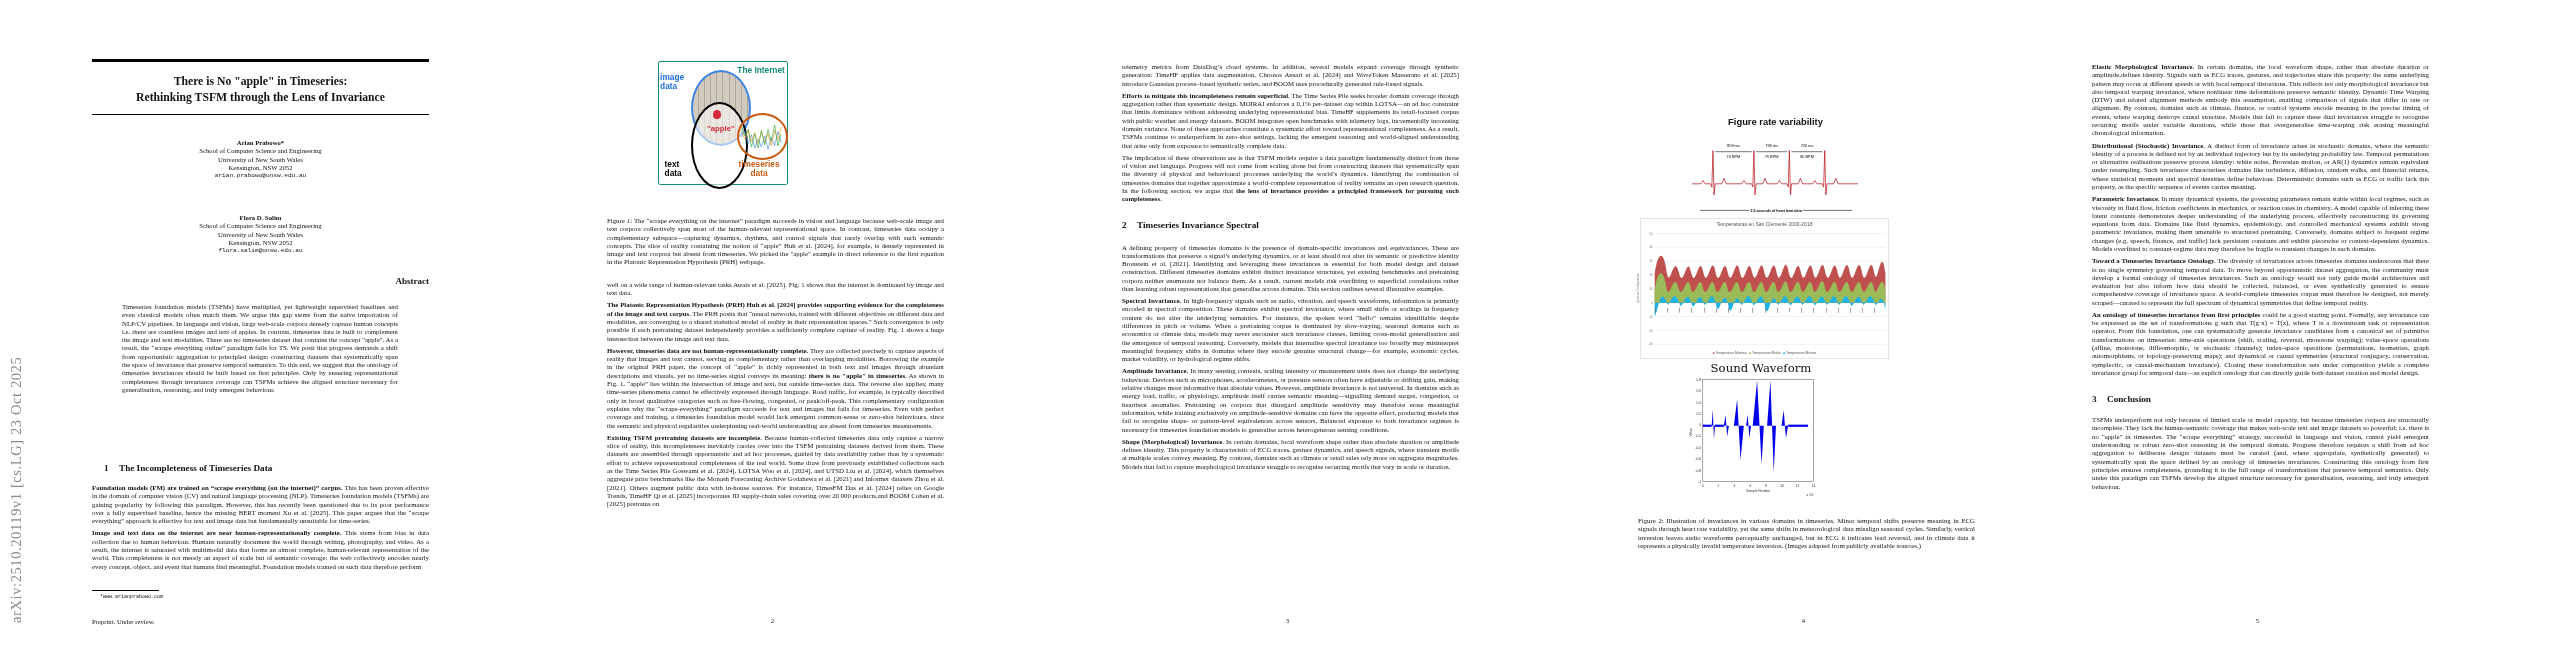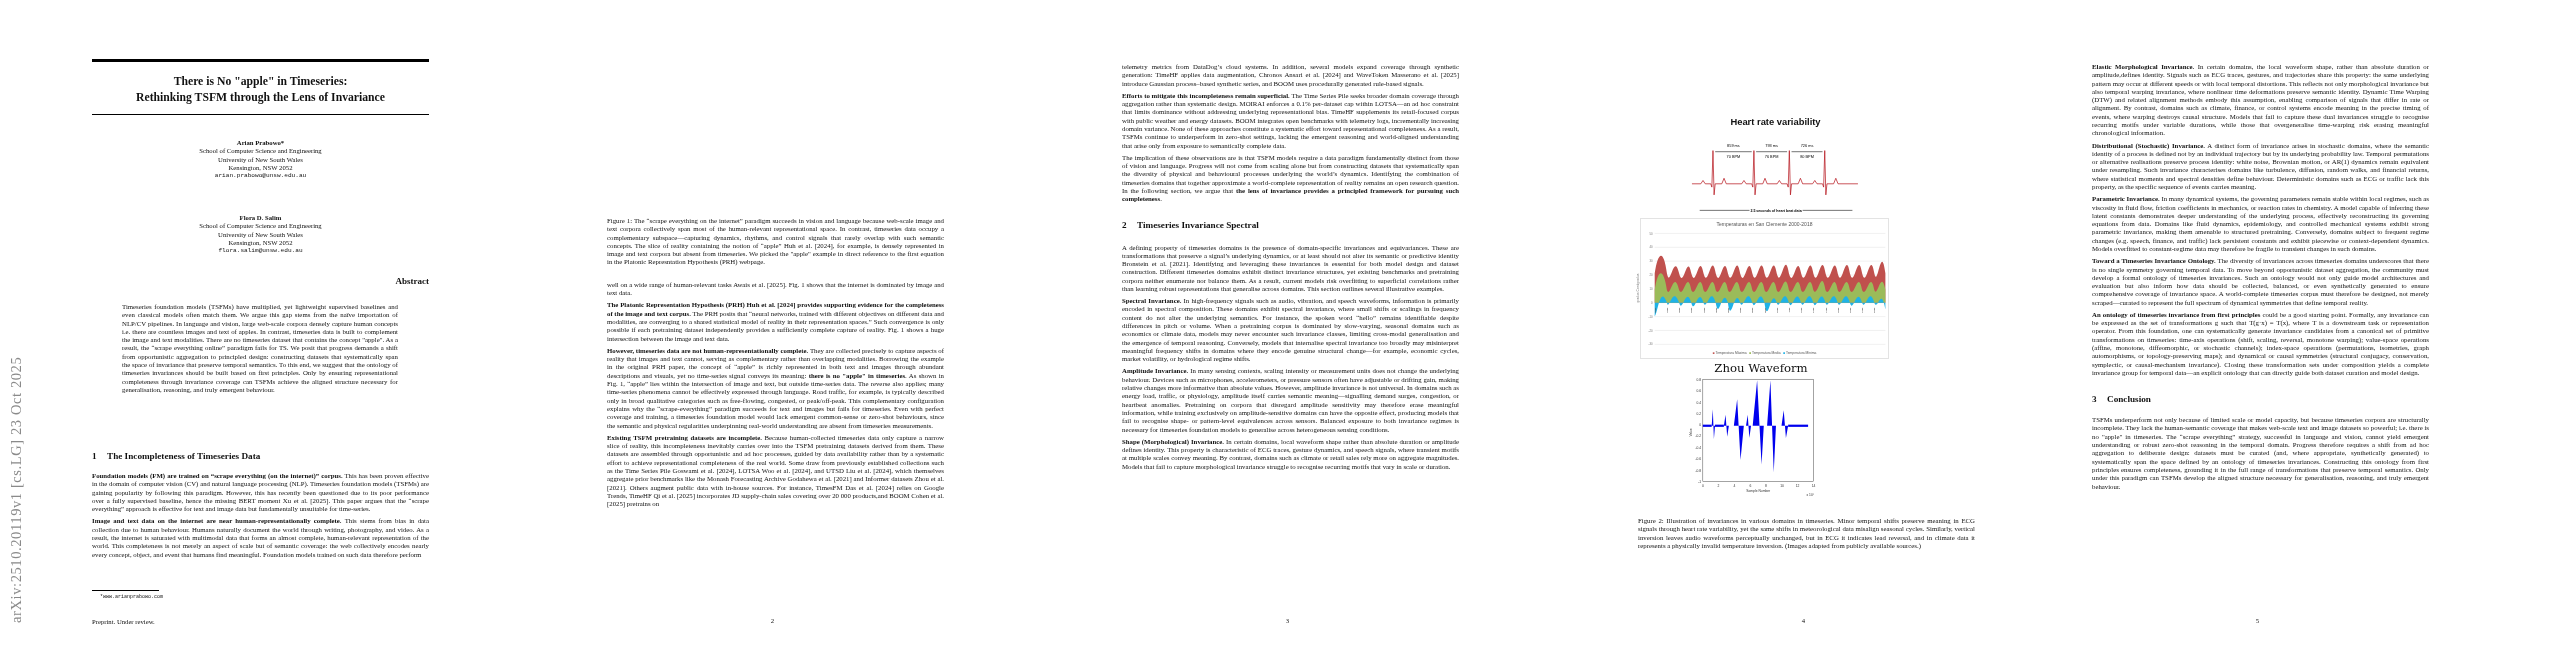--- a/index.html
+++ b/index.html
@@ -3,21 +3,21 @@
 <meta charset="utf-8">
 <style>
   html, body { margin:0; padding:0; background:#ffffff; }
   body { width:2576px; height:667px; position:relative; overflow:hidden;
          font-family:"Liberation Serif","DejaVu Serif",serif; color:#111; }
   .page { position:absolute; top:0; width:515px; height:667px; background:#fff; }
   .p1 { left:0; } .p2 { left:515px; } .p3 { left:1030px; } .p4 { left:1546px; } .p5 { left:2000px; }
   .col { position:absolute; left:92px; width:337px; }
   .para { font-size:6.8px; line-height:8.3px; text-align:justify; margin:0 0 3.9px 0; }
   .para b { font-weight:bold; }
-  .sec { font-size:9.2px; font-weight:bold; margin:0; }
+  .sec { font-size:9.2px; font-weight:bold; margin:12px; }
   .sec .num { display:inline-block; width:15px; }
   .pagenum { position:absolute; top:617px; left:0; width:515px; text-align:center; font-size:6.7px; }
   
   .rule-top { position:absolute; left:92px; width:337px; top:59px; height:3.3px; background:#000; }
   .rule-bot { position:absolute; left:92px; width:337px; top:114px; height:0.8px; background:#000; }
   .title { position:absolute; left:92px; width:337px; top:74px; text-align:center;
            font-size:11.7px; line-height:15.6px; font-weight:bold; }
   .author { position:absolute; left:92px; width:337px; text-align:center; font-size:6.7px; line-height:8.3px; }
   .author .name { font-weight:bold; }
   .mono { font-family:"Liberation Mono","DejaVu Sans Mono",monospace; font-size:6.1px; }
@@ -77,20 +77,37 @@
     <h2 class="sec" style="margin-bottom:11px"><span class="num">1</span><span>The Incompleteness of Timeseries Data</span></h2>
     <p class="para"><b>Foundation models (FM) are trained on “scrape everything (on the internet)” corpus.</b><span> This has been proven effective in the domain of computer vision (CV) and natural language processing (NLP). Timeseries foundation models (TSFMs) are gaining popularity by following this paradigm. However, this has recently been questioned due to its poor performance over a fully supervised baseline, hence the missing BERT moment Xu et al. [2025]. This paper argues that the “scrape everything” approach is effective for text and image data but fundamentally unsuitable for time-series.</span></p>
     <p class="para"><b>Image and text data on the internet are near human-representationally complete.</b><span> This stems from bias in data collection due to human behaviour. Humans naturally document the world through writing, photography, and video. As a result, the internet is saturated with multimodal data that forms an almost complete, human-relevant representation of the world. This completeness is not merely an aspect of scale but of semantic coverage: the web collectively encodes nearly every concept, object, and event that humans find meaningful. Foundation models trained on such data therefore perform</span></p>
   </div>
   <div class="footrule"></div>
   <div class="footnote mono">*www.arianprabowo.com</div>
   <div class="preprint">Preprint. Under review.</div>
 </div>
 
 <div class="page p2">
+  <div class="fig1">
+    <div class="lbl" style="left:1.1px;top:11px;color:#1f6fe0;width:33px">image data</div>
+    <div class="lbl" style="right:2.2px;top:4.4px;color:#0f8c79">The Internet</div>
+    <div class="circle" style="left:32px;top:8.3px;width:56px;height:72px;border:2.2px solid #1f6fe0;background:repeating-linear-gradient(90deg,#c9c1b3 0 5px,#a69886 5px 6.1px),#bfb5a4;opacity:.85"></div>
+    <div class="circle" style="left:32px;top:40px;width:53px;height:83px;border:2.2px solid #000;background:rgba(255,255,255,.55)"></div>
+    <div style="position:absolute;left:54px;top:48px;width:7.8px;height:9px;background:#d62839;border-radius:50% 50% 45% 45%"></div>
+    <div class="lbl" style="left:48px;top:62px;color:#d62839;font-size:7.8px">"apple"</div>
+    <div class="lbl" style="left:5.6px;top:98px;color:#000;width:24.5px">text data</div>
+    <div class="circle" style="left:78px;top:51px;width:47px;height:43px;border:2.2px solid #c85a12;">
+      <svg width="47" height="43" viewBox="0 0 84 78">
+        <polyline fill="none" stroke="#4a90d0" stroke-width="1.2" points="4,40 10,30 16,52 22,36 28,60 34,44 40,58 46,38 52,62 58,40 64,56 70,30 76,50"></polyline>
+        <polyline fill="none" stroke="#f59b35" stroke-width="1.2" points="4,30 10,44 16,28 22,48 28,32 34,52 40,30 46,50 52,34 58,56 64,28 70,46 76,22"></polyline>
+        <polyline fill="none" stroke="#3aa845" stroke-width="1.2" points="4,22 10,38 16,26 22,58 28,34 34,60 40,28 46,54 52,26 58,48 64,18 70,56 76,34"></polyline>
+      </svg>
+    </div>
+    <div class="lbl" style="left:78px;top:98px;color:#c85a12;text-align:center;width:44px">timeseries data</div>
+  </div>
 
   <div class="col caption" style="top:217px">Figure 1: The “scrape everything on the internet” paradigm succeeds in vision and language because web-scale image and text corpora collectively span most of the human-relevant representational space. In contrast, timeseries data occupy a complementary subspace—capturing dynamics, rhythms, and control signals that rarely overlap with such semantic concepts. The slice of reality containing the notion of “apple” Huh et al. [2024], for example, is densely represented in image and text corpora but absent from timeseries. We picked the "apple" example in direct reference to the first equation in the Platonic Represntation Hypothesis (PRH) webpage.</div>
 
   <div class="col" style="top:281px">
     <p class="para">well on a wide range of human-relevant tasks Awais et al. [2025]. Fig. 1 shows that the internet is dominated by image and text data.</p>
     <p class="para"><b>The Platonic Representation Hypothesis (PRH) Huh et al. [2024] provides supporting evidence for the completeness of the image and text corpus.</b><span> The PRH posits that “neural networks, trained with different objectives on different data and modalities, are converging to a shared statistical model of reality in their representation spaces.” Such convergence is only possible if each pretraining dataset independently provides a sufficiently complete capture of reality. Fig. 1 shows a huge intersection between the image and text data.</span></p>
     <p class="para"><b>However, timeseries data are not human-representationally complete.</b><span> They are collected precisely to capture aspects of reality that images and text cannot, serving as complementary rather than overlapping modalities. Borrowing the example in the original PRH paper, the concept of “apple” is richly represented in both text and images through abundant descriptions and visuals, yet no time-series signal conveys its meaning: </span><b>there is no "apple" in timeseries</b><span>. As shown in Fig. 1, “apple” lies within the intersection of image and text, but outside time-series data. The reverse also applies; many time-series phenomena cannot be effectively expressed through language. Road traffic, for example, is typically described only in broad qualitative categories such as free-flowing, congested, or peak/off-peak. This complementary configuration explains why the “scrape-everything” paradigm succeeds for text and images but fails for timeseries. Even with perfect coverage and training, a timeseries foundation model would lack emergent common-sense or zero-shot behaviours, since the semantic and physical regularities underpinning real-world understanding are absent from timeseries measurements.</span></p>
     <p class="para"><b>Existing TSFM pretraining datasets are incomplete.</b><span> Because human-collected timeseries data only capture a narrow slice of reality, this incompleteness inevitably carries over into the TSFM pretraining datasets derived from them. These datasets are assembled through opportunistic and ad hoc processes, guided by data availability rather than by a systematic effort to achieve representational completeness of the real world. Some draw from previously established collections such as the Time Series Pile Goswami et al. [2024], LOTSA Woo et al. [2024], and UTSD Liu et al. [2024], which themselves aggregate prior benchmarks like the Monash Forecasting Archive Godahewa et al. [2021] and Informer datasets Zhou et al. [2021]. Others augment public data with in-house sources. For instance, TimesFM Das et al. [2024] relies on Google Trends, TimeHF Qi et al. [2025] incorporates JD supply-chain sales covering over 20 000 products,and BOOM Cohen et al. [2025] pretrains on</span></p>
   </div>
   <div class="pagenum">2</div>
@@ -106,21 +123,21 @@
     <p class="para"><b>Spectral Invariance.</b><span> In high-frequency signals such as audio, vibration, and speech waveforms, information is primarily encoded in spectral composition. These domains exhibit spectral invariance, where small shifts or scalings in frequency content do not alter the underlying semantics. For instance, the spoken word “hello” remains identifiable despite differences in pitch or volume. When a pretraining corpus is dominated by slow-varying, seasonal domains such as economics or climate data, models may never encounter such invariance classes, limiting cross-modal generalisation and the emergence of temporal reasoning. Conversely, models that internalise spectral invariance too broadly may misinterpret meaningful frequency shifts in domains where they encode genuine structural change—for example, economic cycles, market volatility, or hydrological regime shifts.</span></p>
     <p class="para"><b>Amplitude Invariance.</b><span> In many sensing contexts, scaling intensity or measurement units does not change the underlying behaviour. Devices such as microphones, accelerometers, or pressure sensors often have adjustable or drifting gain, making relative changes more informative than absolute values. However, amplitude invariance is not universal. In domains such as energy load, traffic, or physiology, amplitude itself carries semantic meaning—signalling demand surges, congestion, or heartbeat anomalies. Pretraining on corpora that disregard amplitude sensitivity may therefore erase meaningful information, while training exclusively on amplitude-sensitive domains can have the opposite effect, producing models that fail to recognise shape- or pattern-level equivalences across sensors. Balanced exposure to both invariance regimes is necessary for timeseries foundation models to generalise across heterogeneous sensing conditions.</span></p>
     <p class="para"><b>Shape (Morphological) Invariance.</b><span> In certain domains, local waveform shape rather than absolute duration or amplitude defines identity. This property is characteristic of ECG traces, gesture dynamics, and speech signals, where transient motifs at multiple scales convey meaning. By contrast, domains such as climate or retail sales rely more on aggregate magnitudes. Models that fail to capture morphological invariance struggle to recognise recurring motifs that vary in scale or duration.</span></p>
   </div>
   <div class="pagenum">3</div>
 </div>
 
 <div class="page p4">
 
   <div class="hrv" style="top:106px;left:142px">
-    <div class="hrv-title">Heart rate variability</div>
+    <div class="hrv-title">Figure rate variability</div>
     <svg style="position:absolute;left:0;top:28px" width="175" height="83" viewBox="0 0 314 150">
       <polyline fill="none" stroke="#b5121b" stroke-width="1.3" points="6,90 22,90 26,84 30,90 40,90 42,96 44,30 46,110 48,90 60,90 64,80 68,90 96,90 100,84 104,90 114,90 116,96 118,30 120,110 122,90 134,90 138,80 142,90 160,90 164,84 168,90 178,90 180,96 182,30 184,110 186,90 198,90 202,80 206,90 224,90 228,84 232,90 242,90 244,96 246,30 248,110 250,90 262,90 266,80 270,90 306,90"></polyline>
       <g stroke="#000" stroke-width="1" fill="#000">
         <line x1="48" y1="32" x2="114" y2="32"></line>
           <line x1="122" y1="32" x2="178" y2="32"></line>
           <line x1="186" y1="32" x2="242" y2="32"></line>
         <line x1="20" y1="138" x2="296" y2="138"></line>
       </g>
       <text x="81" y="24" font-size="7" text-anchor="middle" font-family="Liberation Sans">859 ms</text>
       <text x="81" y="44" font-size="7" text-anchor="middle" font-family="Liberation Sans">70 BPM</text>
@@ -185,21 +202,21 @@
       </g>
     </svg>
     <div class="sans" style="position:absolute;bottom:3.3px;left:0;width:100%;text-align:center;font-size:3.3px;color:#555">
       <span style="color:#c0504d">■</span> <span>Temperatura Máxima</span>&nbsp;&nbsp;
       <span style="color:#9bbb59">■</span> <span>Temperatura Media</span>&nbsp;&nbsp;
       <span style="color:#1fb2e6">■</span> <span>Temperatura Mínima</span>
     </div>
   </div>
 
   <div class="sound">
-    <div style="position:absolute;top:0;width:100%;text-align:center;font-family:'DejaVu Serif',serif;font-size:11.7px">Zhou Waveform</div>
+    <div style="position:absolute;top:0;width:100%;text-align:center;font-family:'DejaVu Serif',serif;font-size:11.7px">Sound Waveform</div>
     <svg style="position:absolute;left:0;top:15.6px" width="172" height="123" viewBox="0 0 310 222">
       <rect x="50" y="4" width="200" height="185" fill="none" stroke="#333" stroke-width="0.8"></rect>
       <g font-size="6" fill="#333" font-family="Liberation Sans" text-anchor="end">
         <text x="47" y="7">0.8</text>
           <text x="47" y="27">0.6</text>
           <text x="47" y="48">0.4</text>
           <text x="47" y="68">0.2</text>
           <text x="47" y="89">0</text>
           <text x="47" y="109">-0.2</text>
           <text x="47" y="130">-0.4</text>

